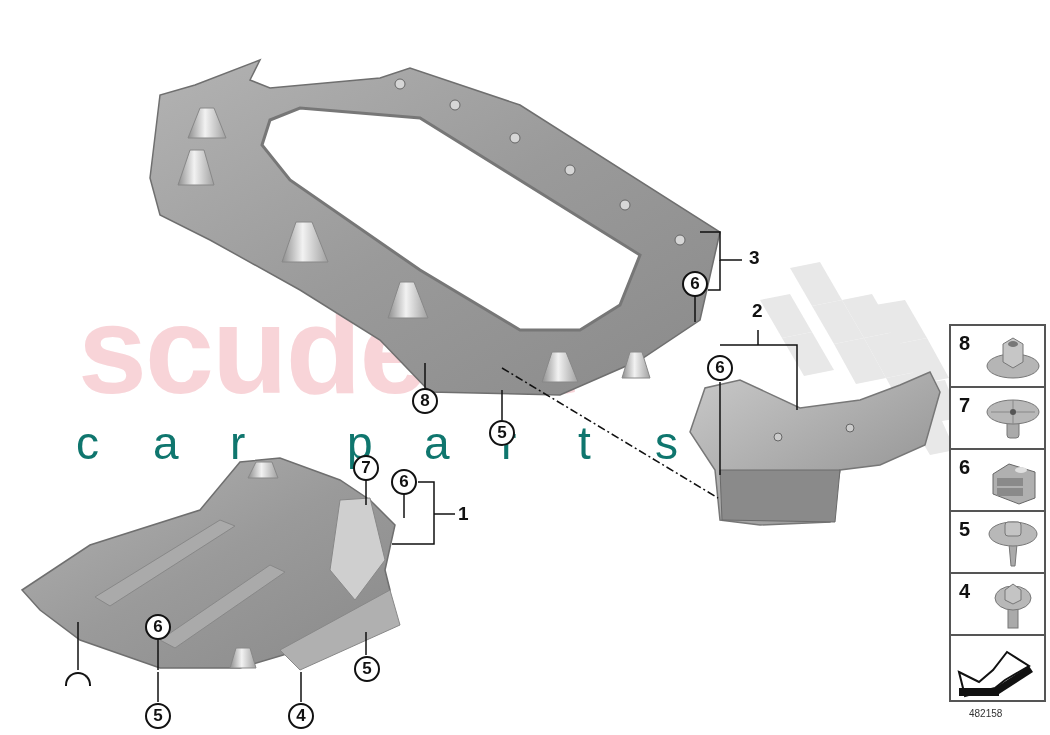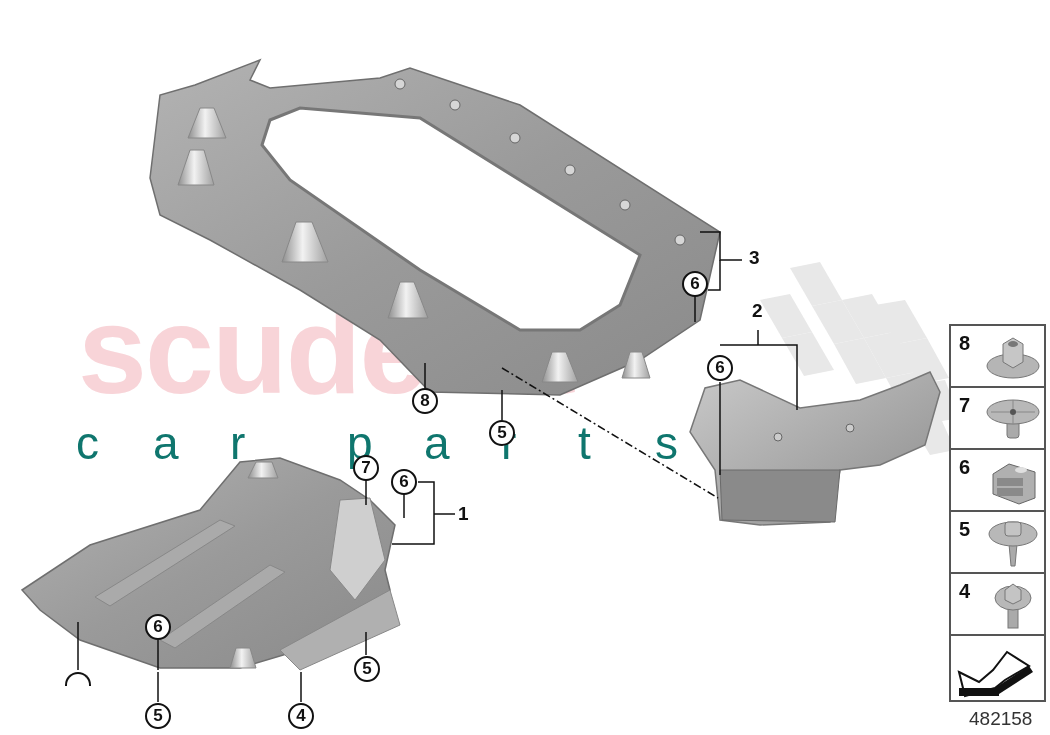--- a/index.html
+++ b/index.html
@@ -18,21 +18,21 @@
              background: #fff; box-sizing: border-box; text-align: center; line-height: 22px;
              font-weight: bold; font-size: 17px; color: #111; z-index: 3; }
   .label-big { position: absolute; font-weight: bold; font-size: 19px; color: #111; z-index: 3; }
   .legend { position: absolute; left: 949px; top: 324px; width: 97px; z-index: 3; }
   .legend-cell { position: relative; height: 62px; border: 2px solid #555; border-bottom: none;
                  box-sizing: border-box; background: #fff; }
   .legend-cell:last-child { border-bottom: 2px solid #555; }
   .legend-num { position: absolute; left: 8px; top: 6px; font-size: 20px; font-weight: bold; color: #111; }
   .legend-icon { position: absolute; left: 28px; top: 4px; width: 64px; height: 54px; }
   .legend-arrow { height: 68px; }
-  .ref-id { position: absolute; left: 969px; top: 708px; font-size: 19px; color: #333; z-index: 3; }
+  .ref-id { position: absolute; left: 969px; top: 708px; font-size: 10px; color: #333; z-index: 3; }
 </style>
 </head>
 <body>
 
 <div id="canvas">
 
   <div class="wm-big">scuderia</div>
   <div class="wm-small">
     <span>c</span><span>a</span><span>r</span><span style="width:40px"></span><span>p</span><span>a</span><span>r</span><span>t</span><span>s</span>
   </div>

